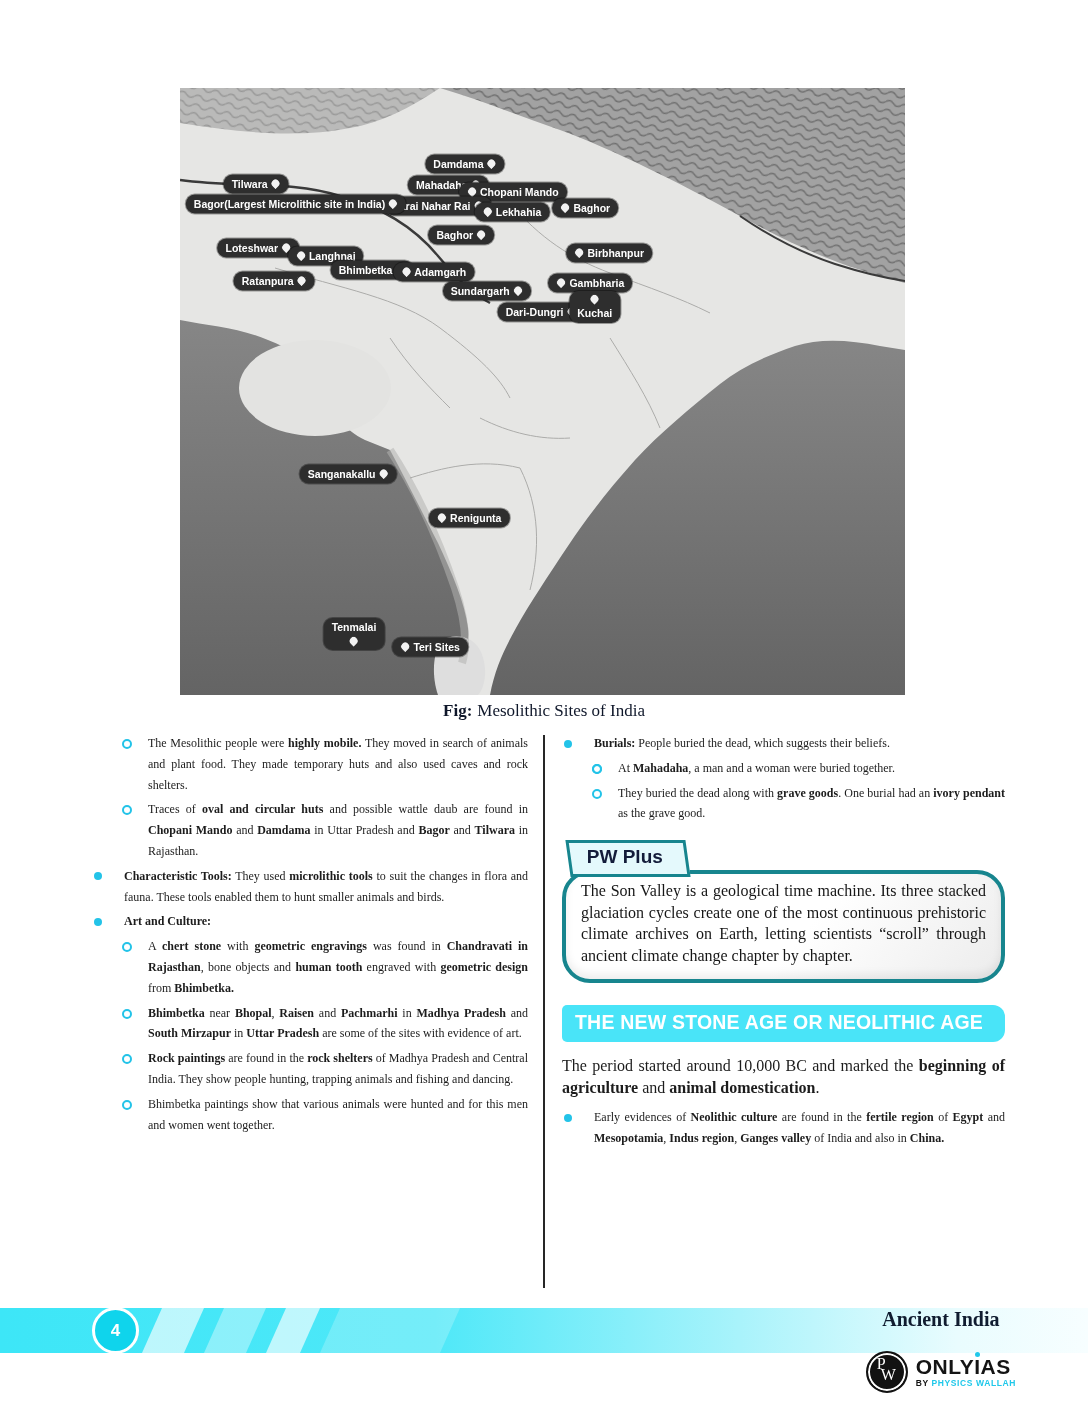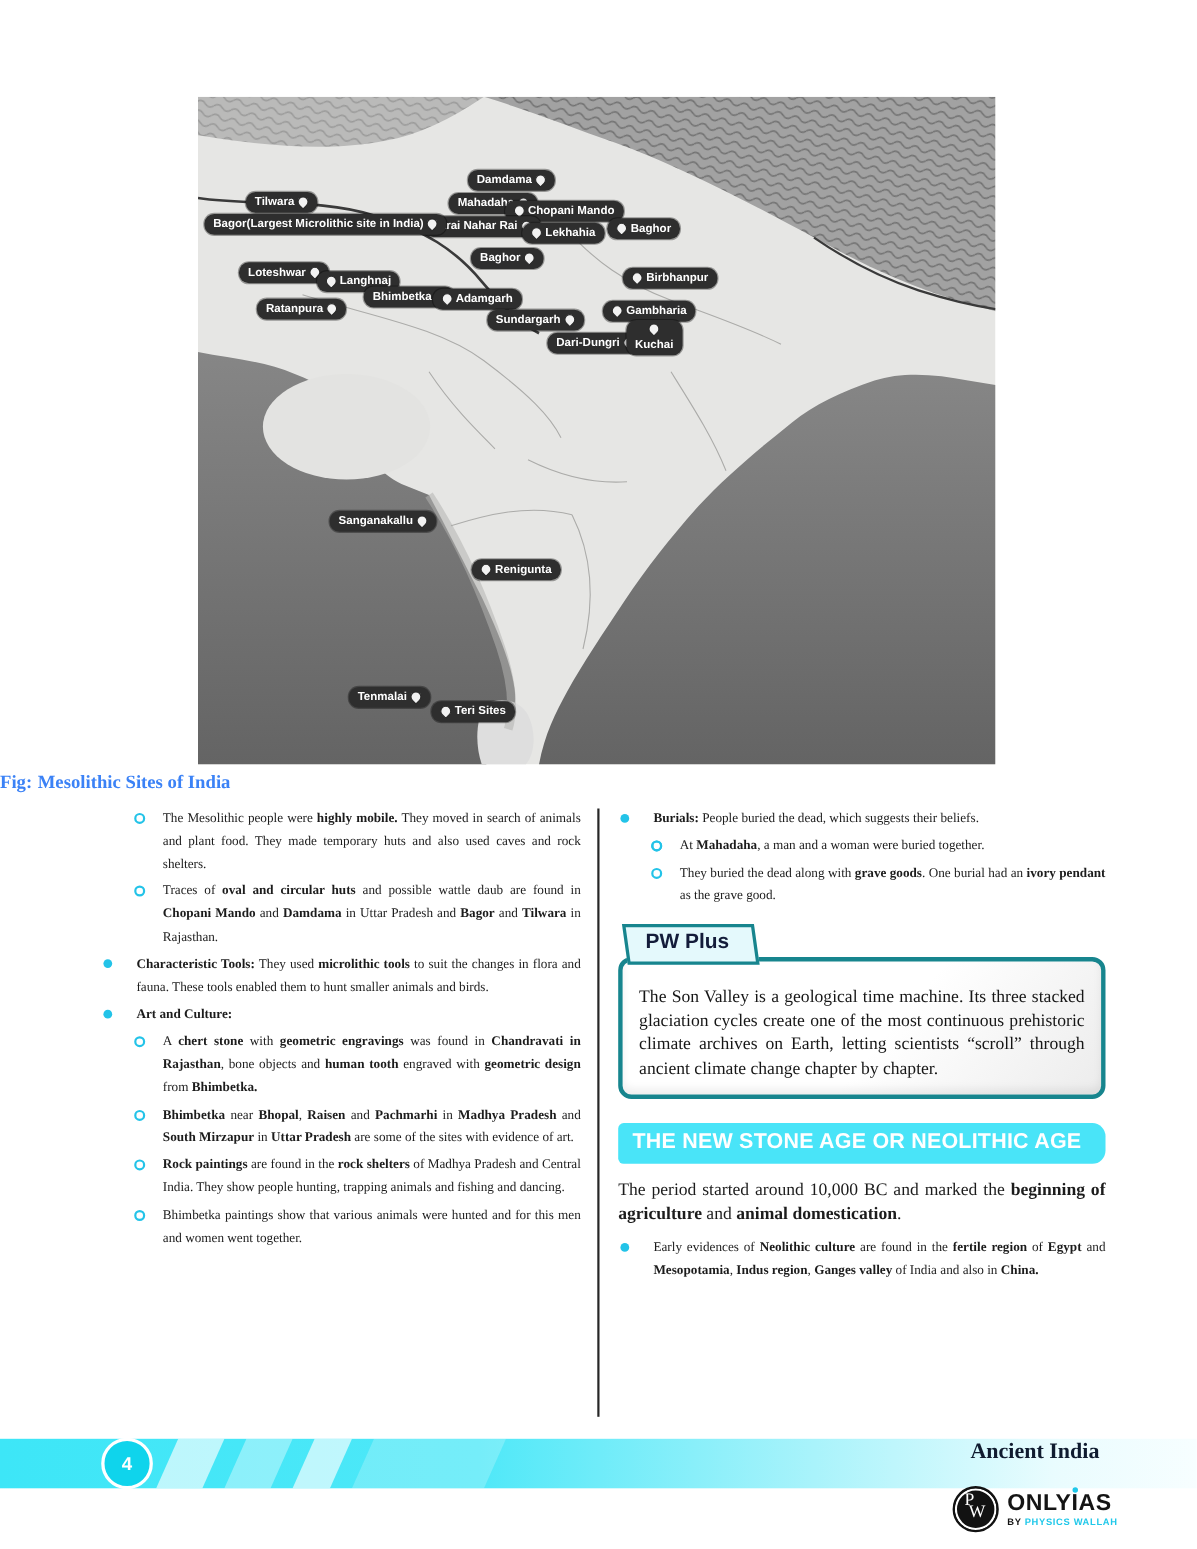--- a/index.html
+++ b/index.html
@@ -10,22 +10,22 @@
   .map-fig{position:absolute;left:180px;top:88px;width:725px;height:607px;}
   .map-fig svg{position:absolute;left:0;top:0;width:100%;height:100%;}
   #map-labels{position:absolute;left:0;top:0;width:100%;height:100%;}
   .pill{position:absolute;transform:translate(-50%,-50%);display:flex;align-items:center;gap:3px;
         background:#2e2e2e;color:#fff;font-family:"Liberation Sans",sans-serif;
         font-size:10.5px;font-weight:bold;padding:3px 8px 4px;border-radius:9px;white-space:nowrap;
         box-shadow:0 0 0 1px rgba(0,0,0,.35);}
   .pin{width:8px;height:8px;background:#f2f2f2;border:1.5px solid #2a2a2a;
        border-radius:50% 50% 50% 0;transform:rotate(-45deg);flex:0 0 auto;}
 
-  .fig-caption{position:absolute;top:701px;left:0;width:100%;
-               font-size:17px;color:#3b82f6;font-weight:bold;}
+  .fig-caption{position:absolute;top:701px;left:0;width:100%;text-align:center;
+               font-size:17px;color:#0f172a;}
   .fig-caption b{margin-right:5px;}
 
   
   .col{position:absolute;top:733px;}
   .col-left{left:92px;width:436px;}
   .col-right{left:562px;width:443px;}
   .divider{position:absolute;left:543px;top:735px;width:2px;height:553px;background:#262626;}
 
   .item{position:relative;text-align:justify;font-size:12px;line-height:20.8px;
         margin-bottom:4px;}
@@ -36,24 +36,24 @@
   .item.l2>.mk{left:30px;top:6px;width:6px;height:6px;border-radius:50%;
                background:transparent;border:2.5px solid #23c3e8;}
 
   
   .pwplus{margin-top:16px;position:relative;}
   .pw-tab{display:inline-block;position:relative;z-index:2;margin-left:6px;
           background:#e4f9fc;border:3px solid #17858e;transform:skewX(8deg);
           padding:3px 22px 6px 16px;}
   .pw-tab span{display:inline-block;transform:skewX(-8deg);
                font-family:"Liberation Sans",sans-serif;font-weight:bold;font-size:19px;color:#131c3a;}
-  .pw-box{border:4px solid #17858e;border-radius:12px;margin-top:-7px;position:relative;z-index:1;
+  .pw-box{border:4px solid #17858e;border-radius:28px;margin-top:-7px;position:relative;z-index:1;
           background:linear-gradient(130deg,#ffffff 55%,#ececec 100%);
           box-shadow:inset 0 -5px 8px rgba(0,0,0,.07);
-          padding:22px 15px 13px;text-align:justify;font-size:16px;line-height:21.5px;color:#161616;}
+          padding:6px 15px 13px;text-align:justify;font-size:16px;line-height:21.5px;color:#161616;}
 
   
   .sec-h{margin-top:22px;background:#49e4f8;color:#ffffff;
          font-family:"Liberation Sans",sans-serif;font-weight:bold;font-size:19.5px;
          letter-spacing:.2px;padding:6px 10px 8px 13px;border-radius:5px 12px 12px 5px;}
   .intro{margin-top:13px;text-align:justify;font-size:16px;line-height:21.5px;}
   .col-right .item.last{margin-top:9px;}
 
   
   .footer-bar{position:absolute;left:0;top:1308px;width:1088px;height:45px;
@@ -206,21 +206,21 @@
         <span>Kuchai</span>
       </div>
       <div class="pill" style="left: 23.2%; top: 63.6%;">
         <span>Sanganakallu</span>
         <span class="pin"></span>
       </div>
       <div class="pill" style="left: 39.9%; top: 70.8%;">
         <span class="pin"></span>
         <span>Renigunta</span>
       </div>
-      <div class="pill" style="left: 24%; top: 90%;">
+      <div class="pill" style="left: 24%; top: 90%; flex-direction: column;">
         <span>Tenmalai</span>
         <span class="pin"></span>
       </div>
       <div class="pill" style="left: 34.5%; top: 92.1%;">
         <span class="pin"></span>
         <span>Teri Sites</span>
       </div>
     </div>
 </div>
 

